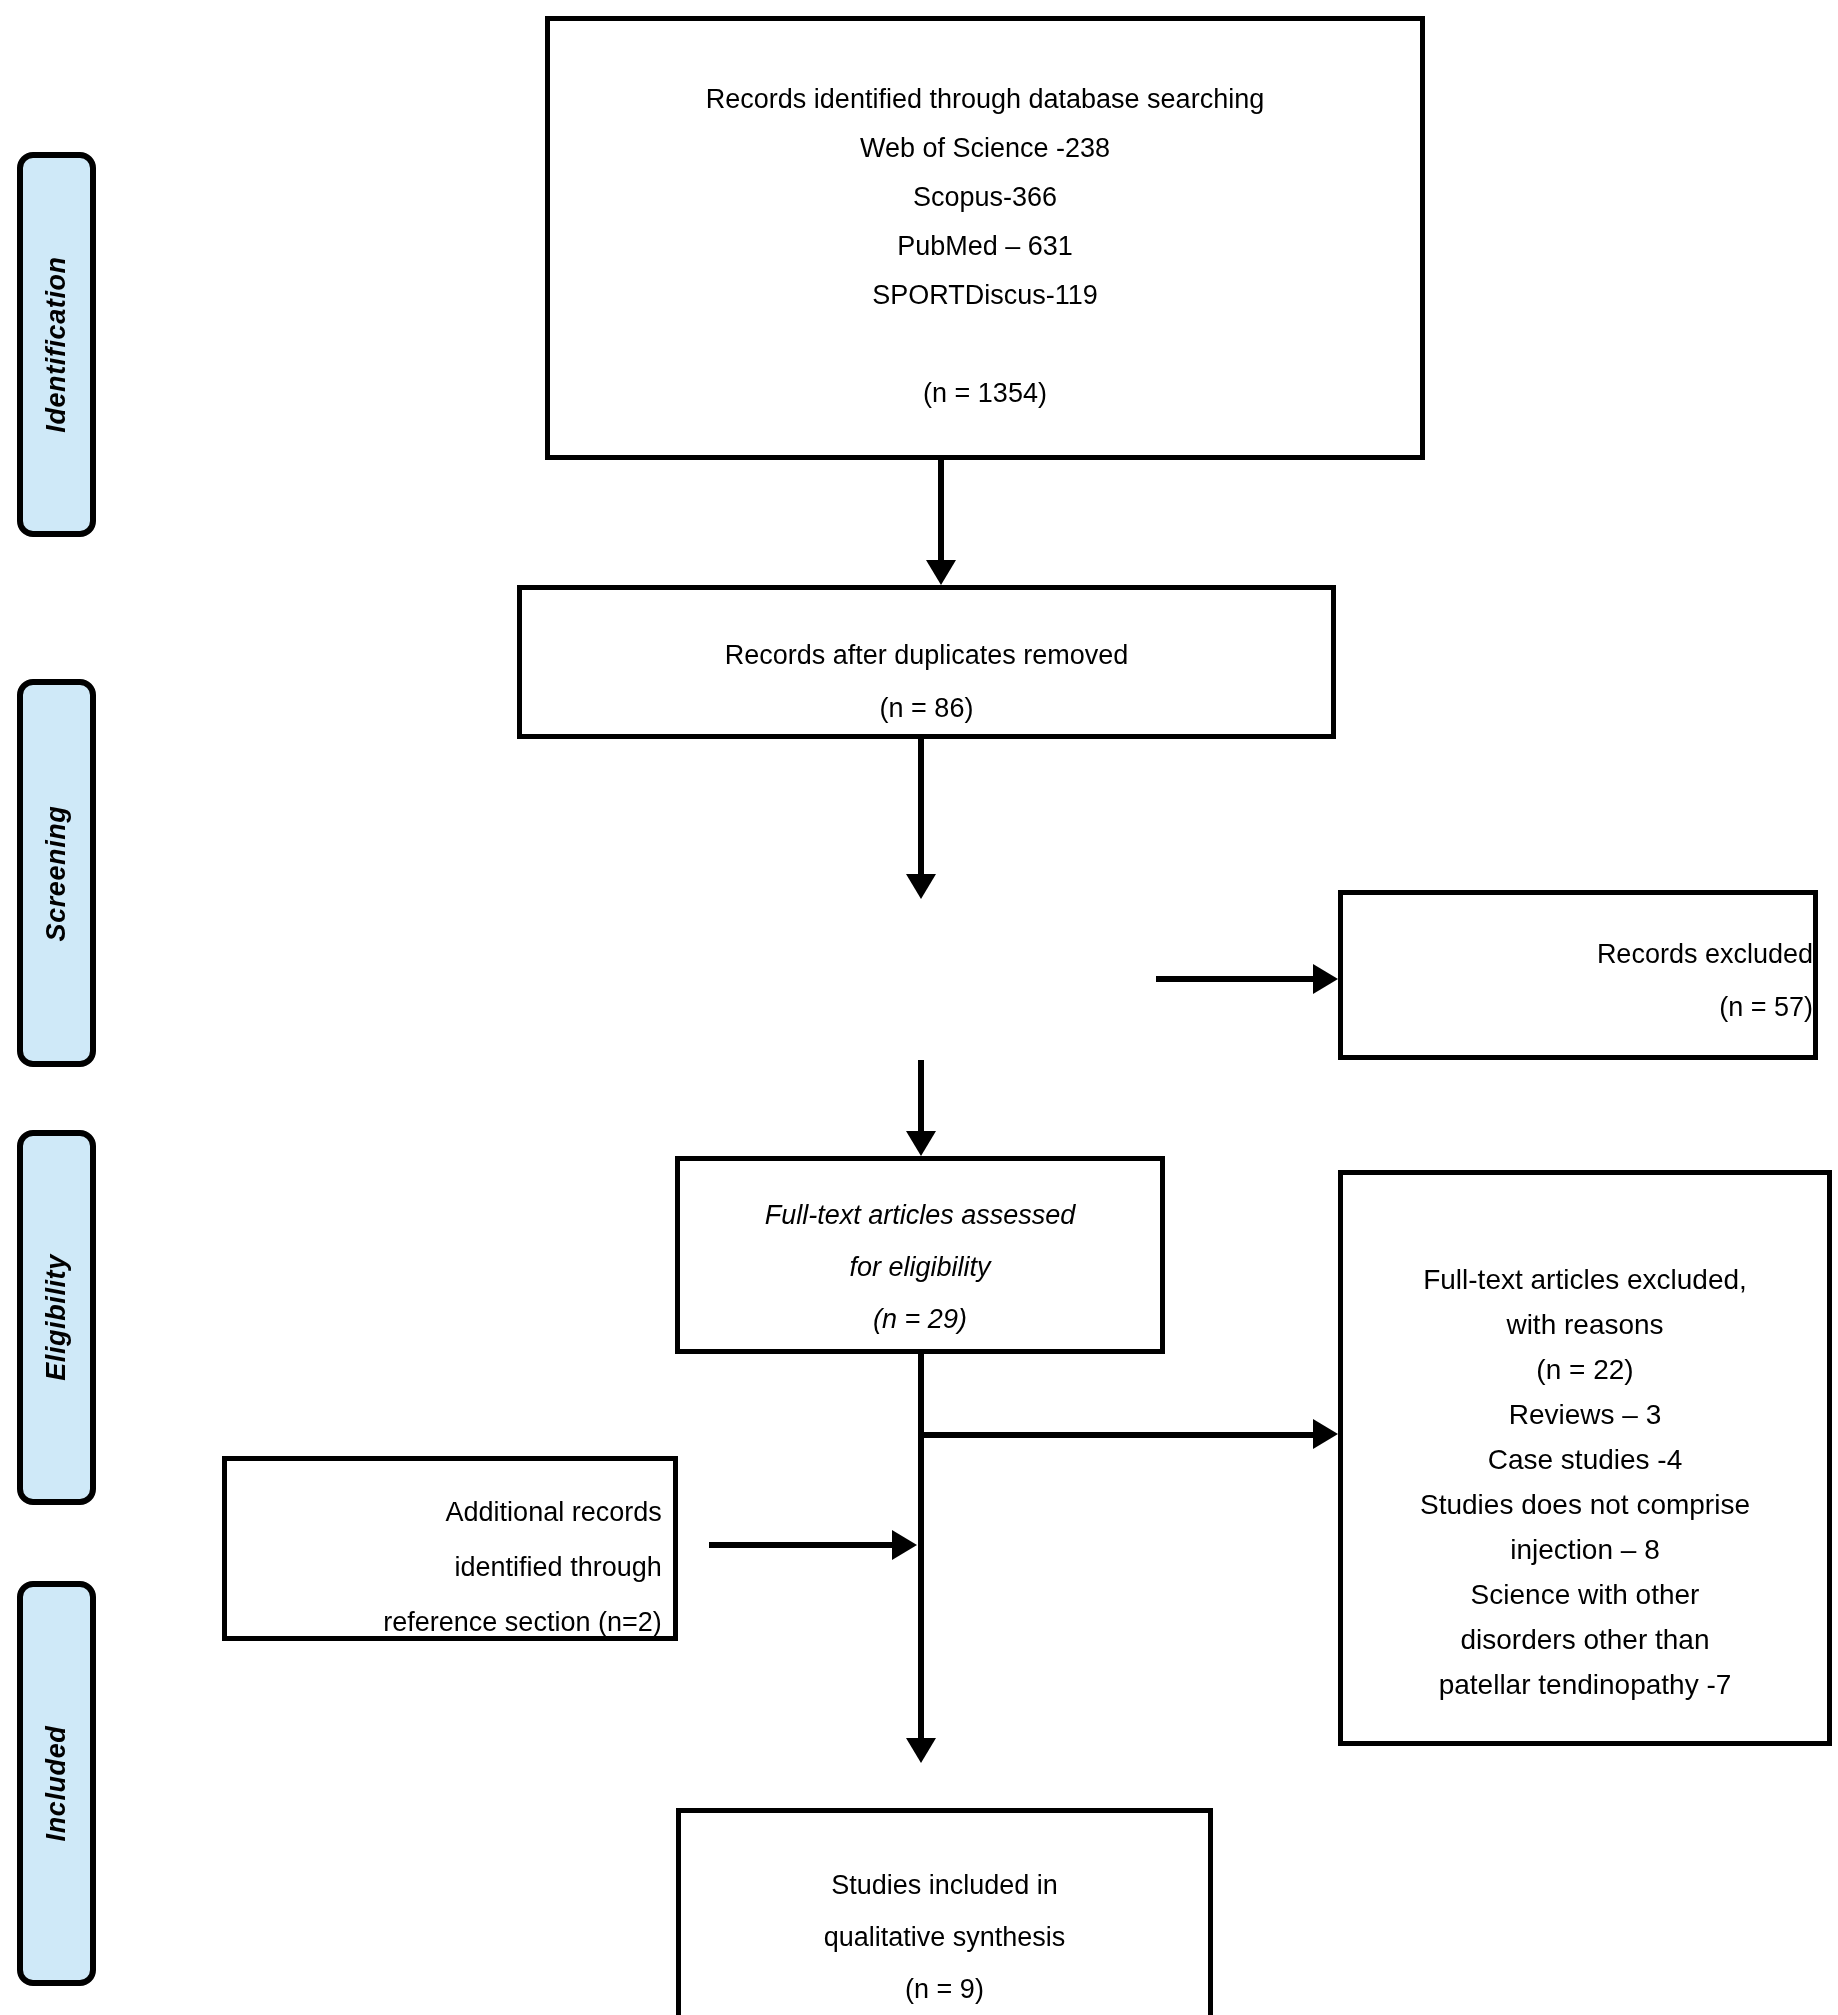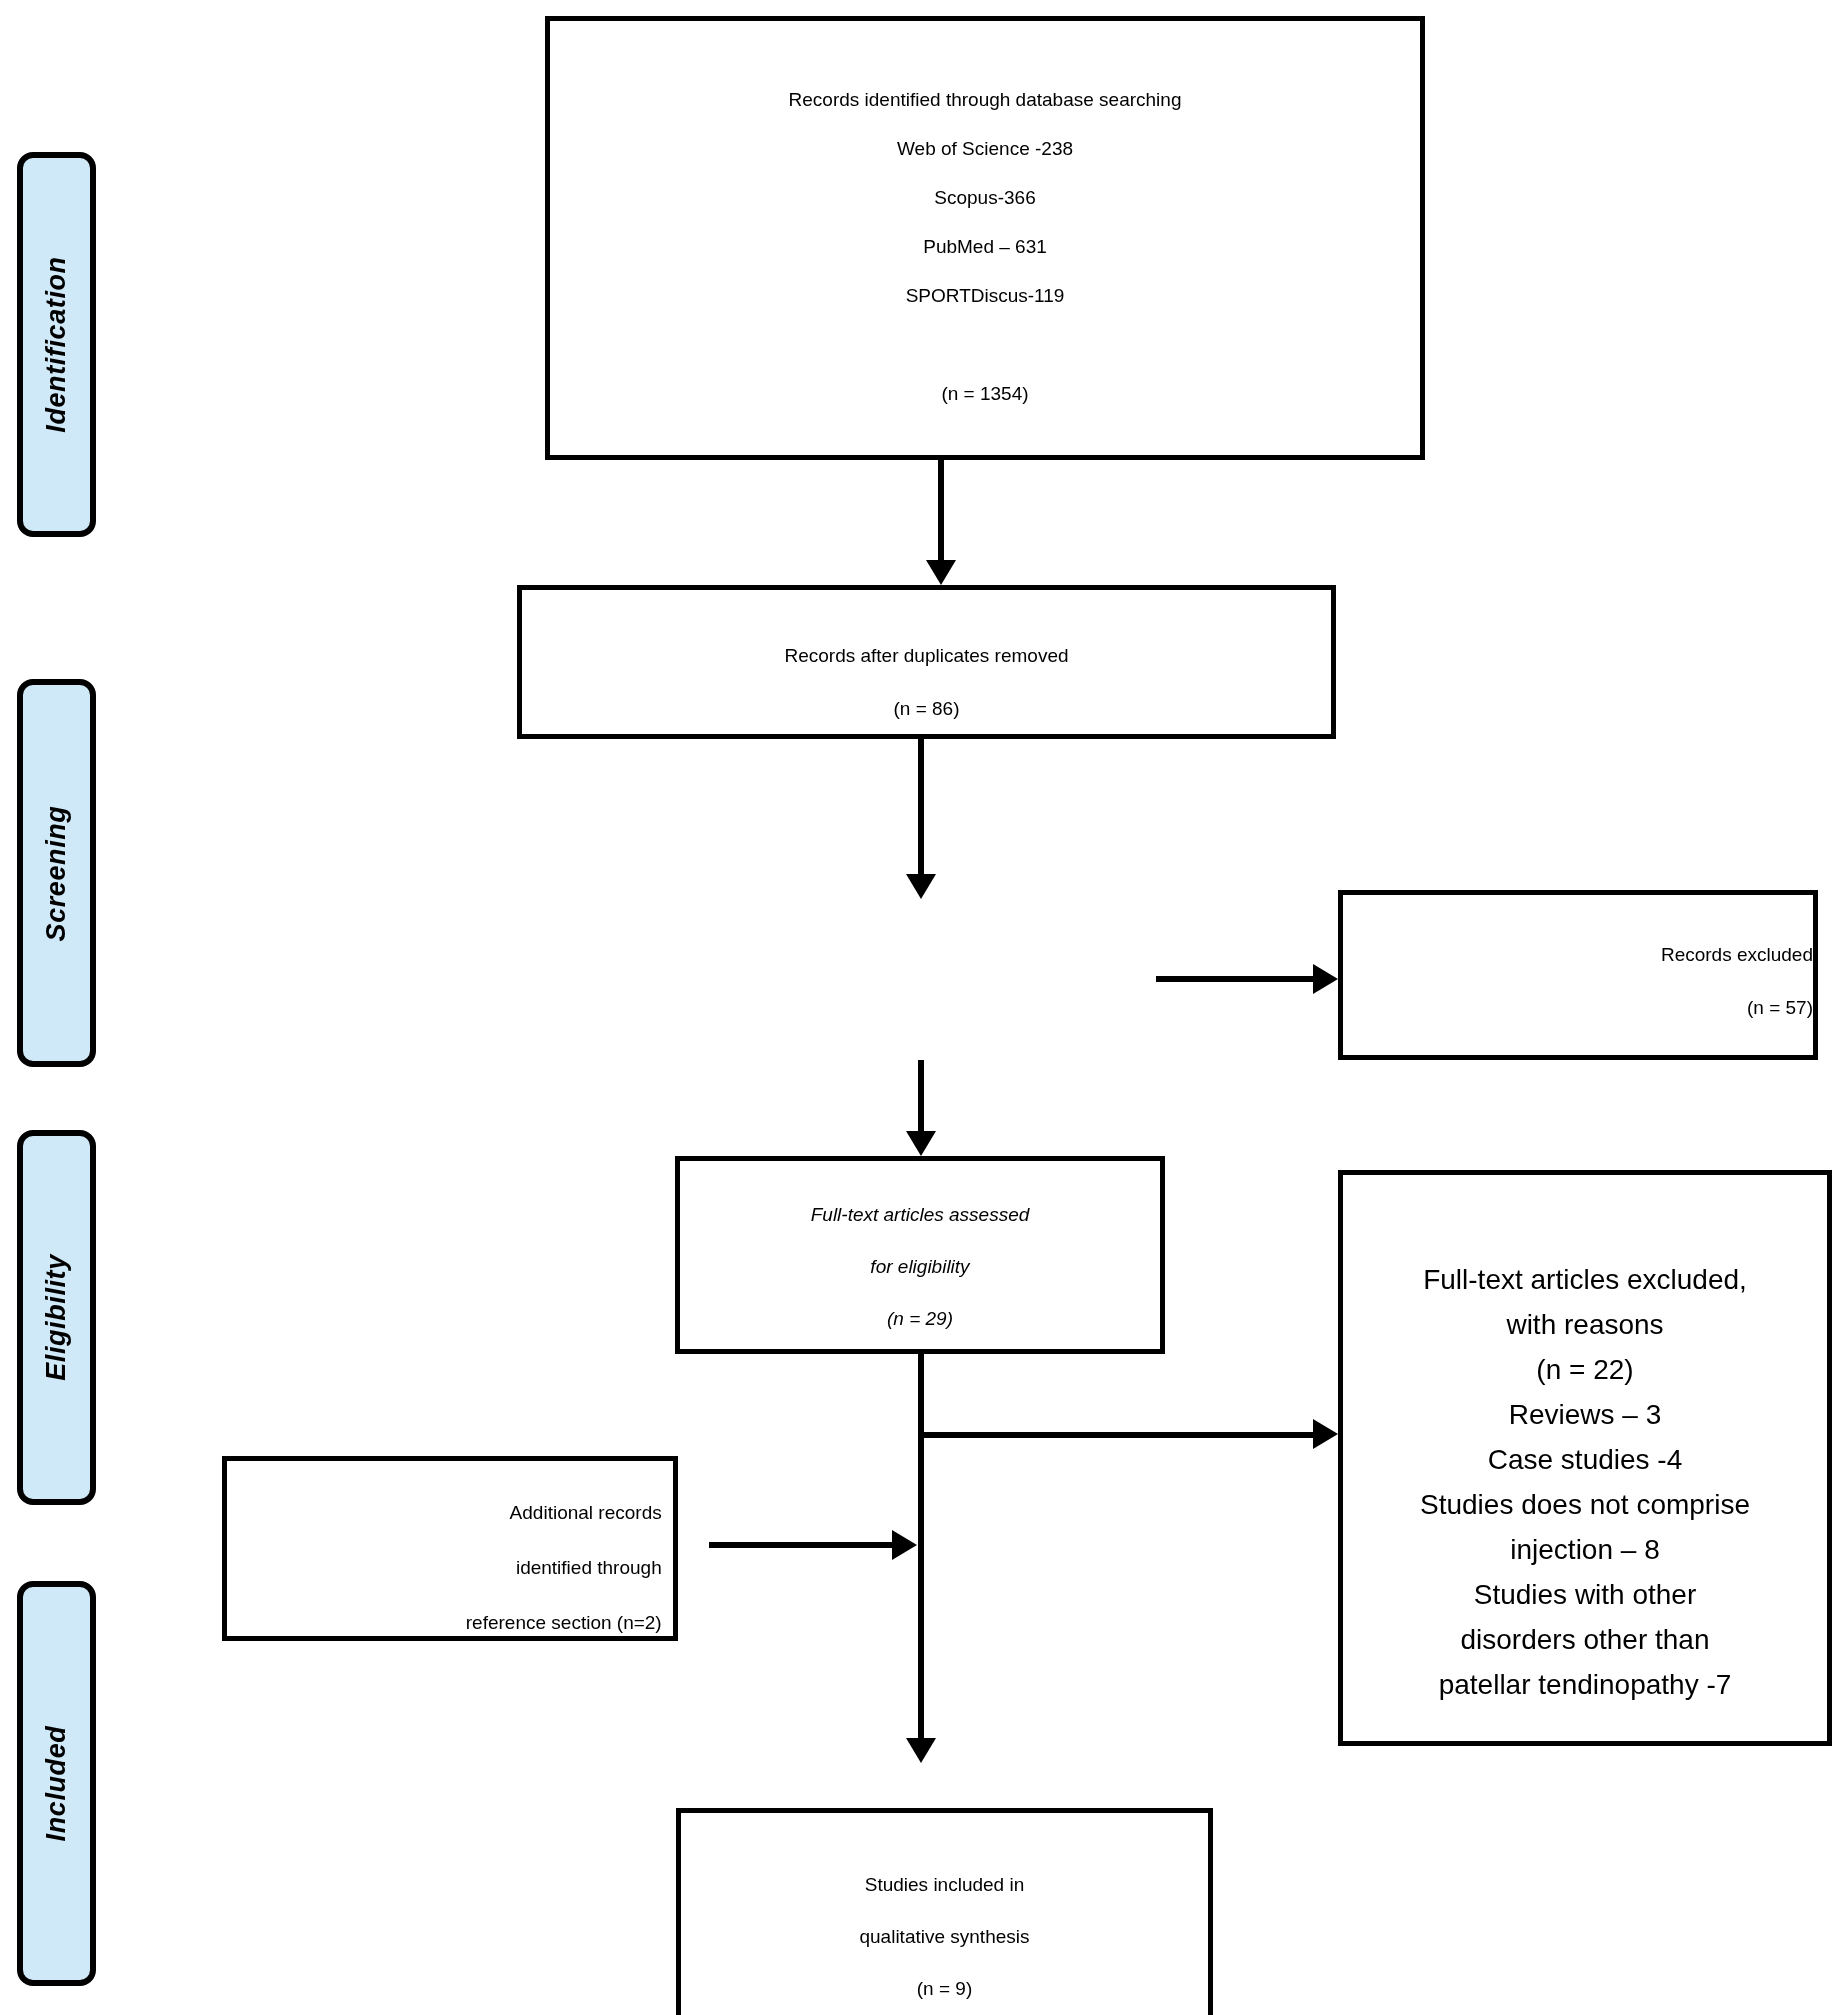--- a/index.html
+++ b/index.html
@@ -37,21 +37,21 @@
   #stage-eligibility{top:1130px;height:375px;}
   #stage-included{top:1581px;height:405px;}
 
   
   .box{
     position:absolute;
     background:#fff;
     border:5.7px solid #000;
     box-sizing:border-box;
     text-align:center;
-    font-size:19px;
+    font-size:27px;
   }
   .line{white-space:nowrap;}
   .line:empty::before{content:"\00a0";}
 
   #box-identified{left:545px;top:16px;width:880px;height:444px;padding-top:54px;line-height:49px;}
   #box-duplicates{left:517px;top:585px;width:819px;height:154px;padding-top:39px;line-height:53px;}
   #box-screened{left:680px;top:899px;width:477px;height:163px;padding-top:29.5px;line-height:53px;}
   #box-records-excluded{left:1338px;top:890px;width:480px;height:170px;padding-top:33px;line-height:53px;text-align:right;}
   #box-fulltext-assessed{left:675px;top:1156px;width:490px;height:198px;padding-top:28px;line-height:52px;font-style:italic;}
   #box-fulltext-excluded{left:1338px;top:1170px;width:494px;height:576px;padding-top:82px;line-height:45px;font-size:28px;}
@@ -130,21 +130,21 @@
       <div class="line">(n = 29)</div>
     </div>
   <div class="box" id="box-fulltext-excluded">
       <div class="line">Full-text articles excluded,</div>
       <div class="line">with reasons</div>
       <div class="line">(n = 22)</div>
       <div class="line">Reviews – 3</div>
       <div class="line">Case studies -4</div>
       <div class="line">Studies does not comprise</div>
       <div class="line">injection – 8</div>
-      <div class="line">Studies with other</div>
+      <div class="line">Science with other</div>
       <div class="line">disorders other than</div>
       <div class="line">patellar tendinopathy -7</div>
     </div>
   <div class="box" id="box-additional">
       <div class="line">Additional records</div>
       <div class="line">identified through</div>
       <div class="line">reference section (n=2)</div>
     </div>
   <div class="box" id="box-included-qualitative">
       <div class="line">Studies included in</div>

